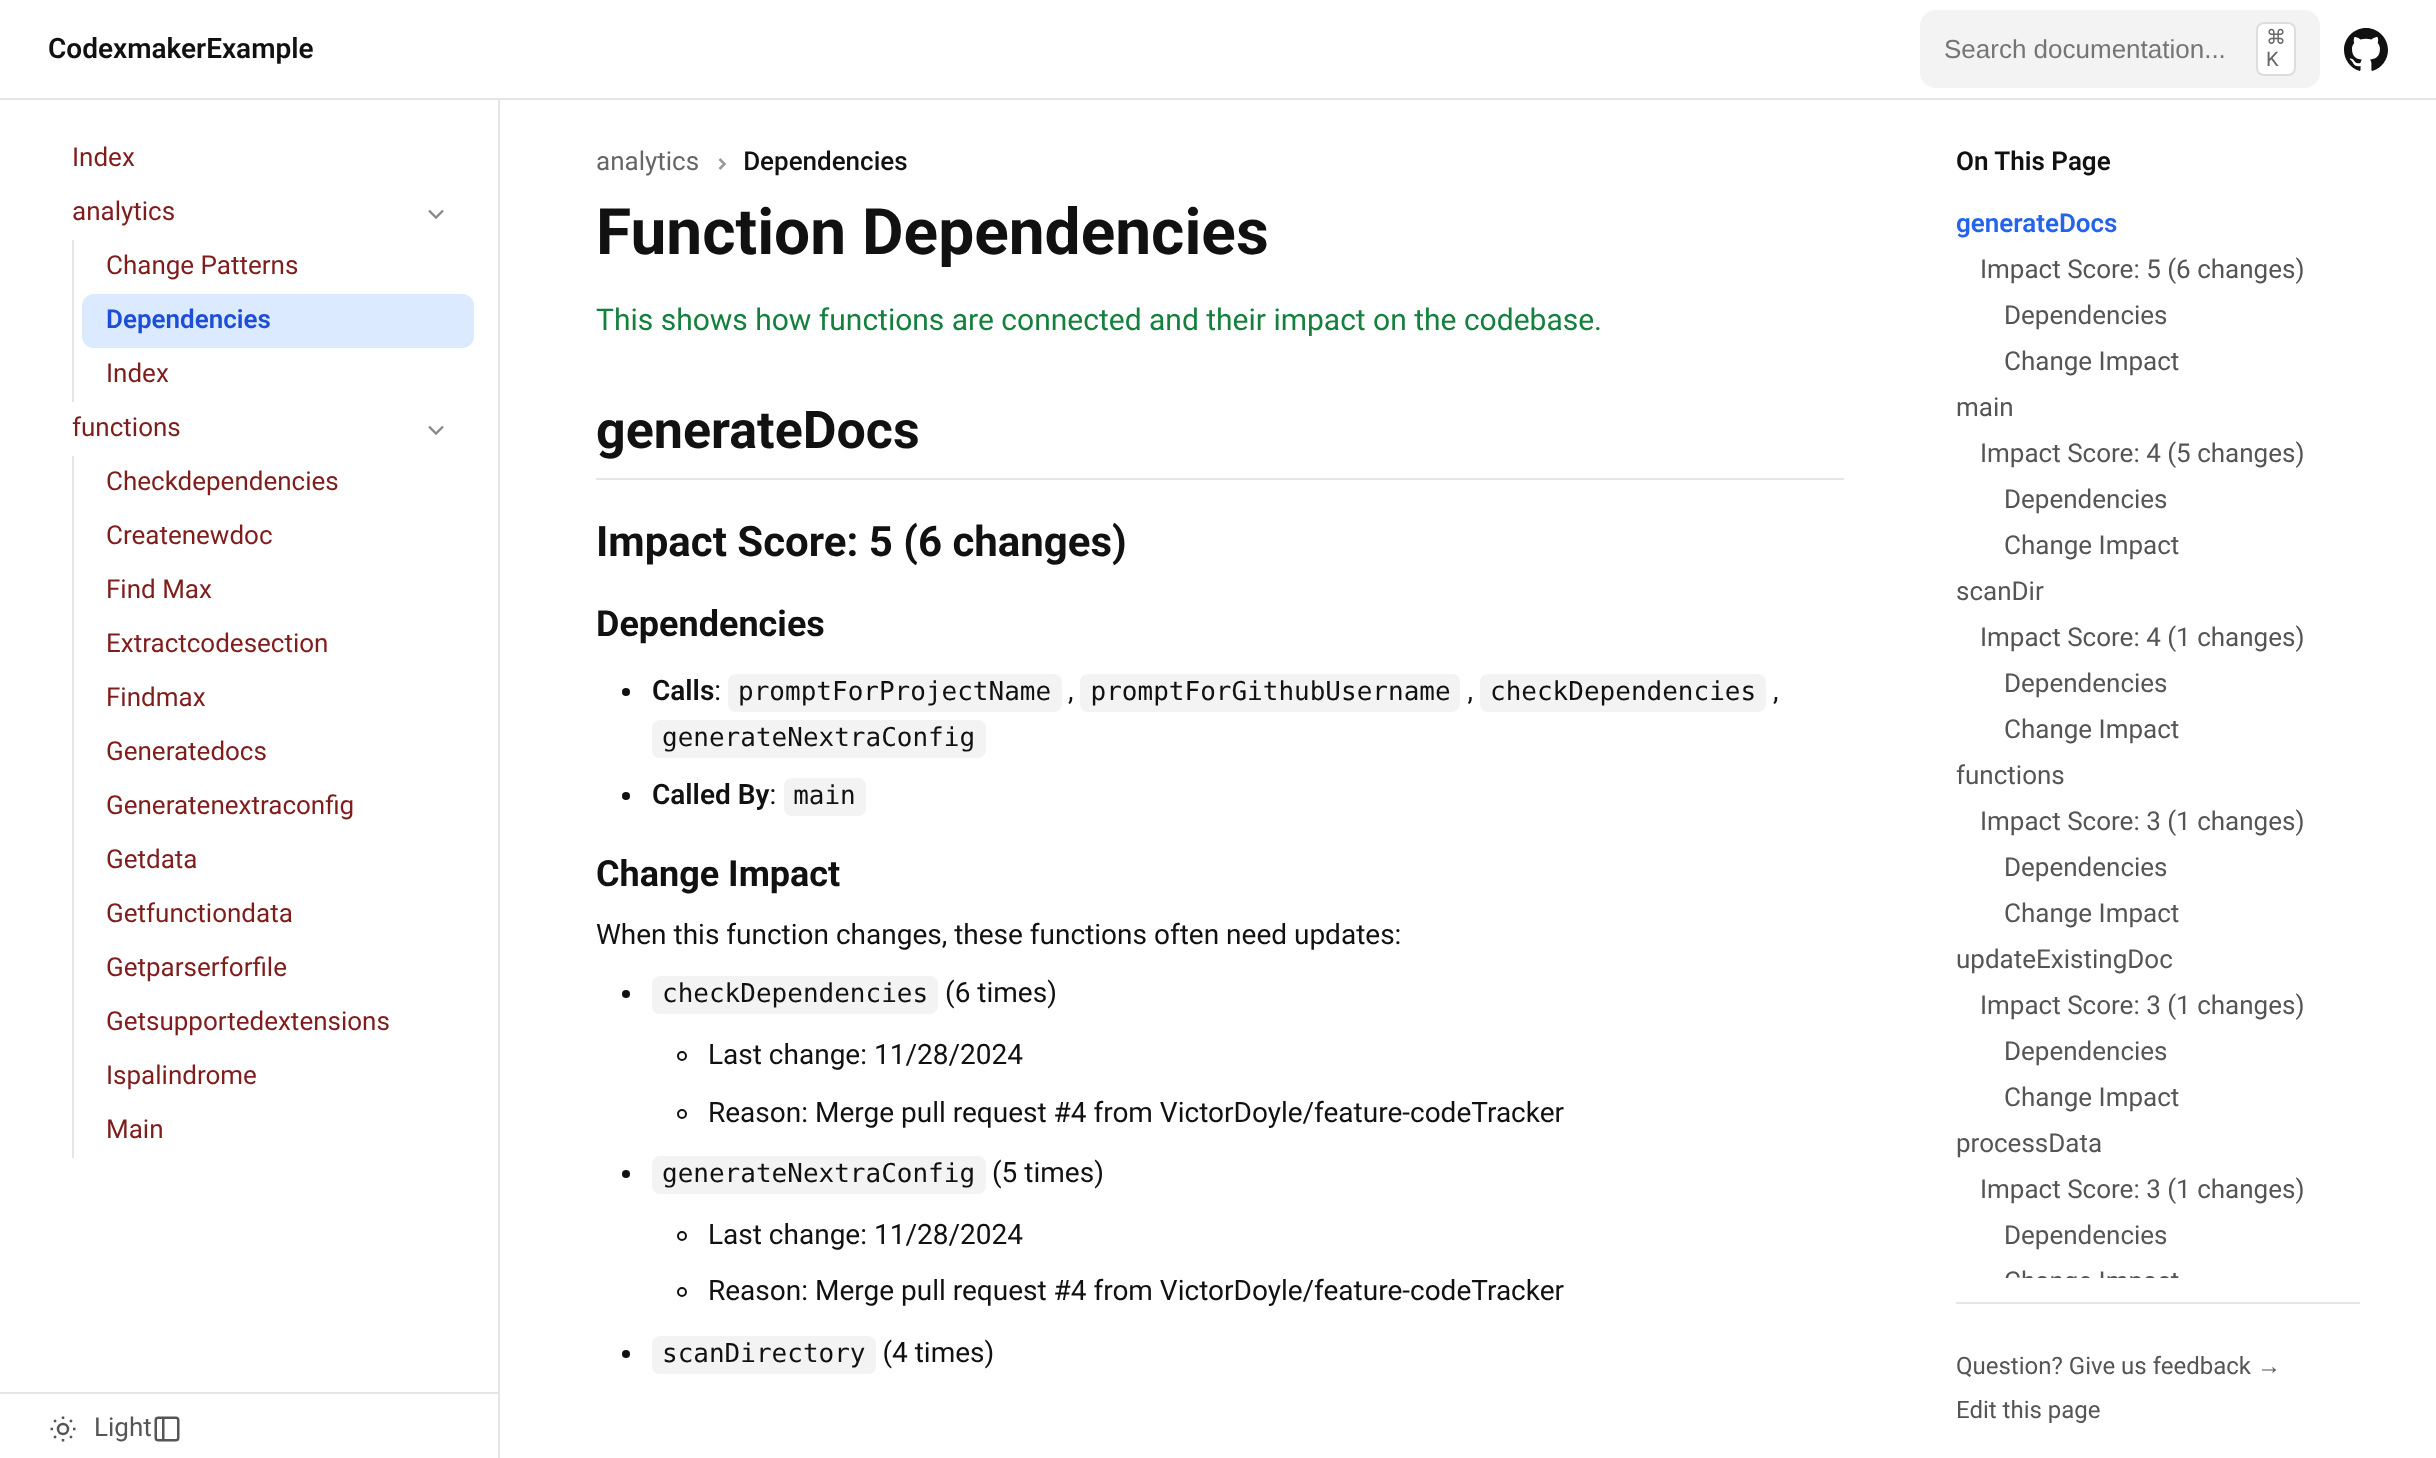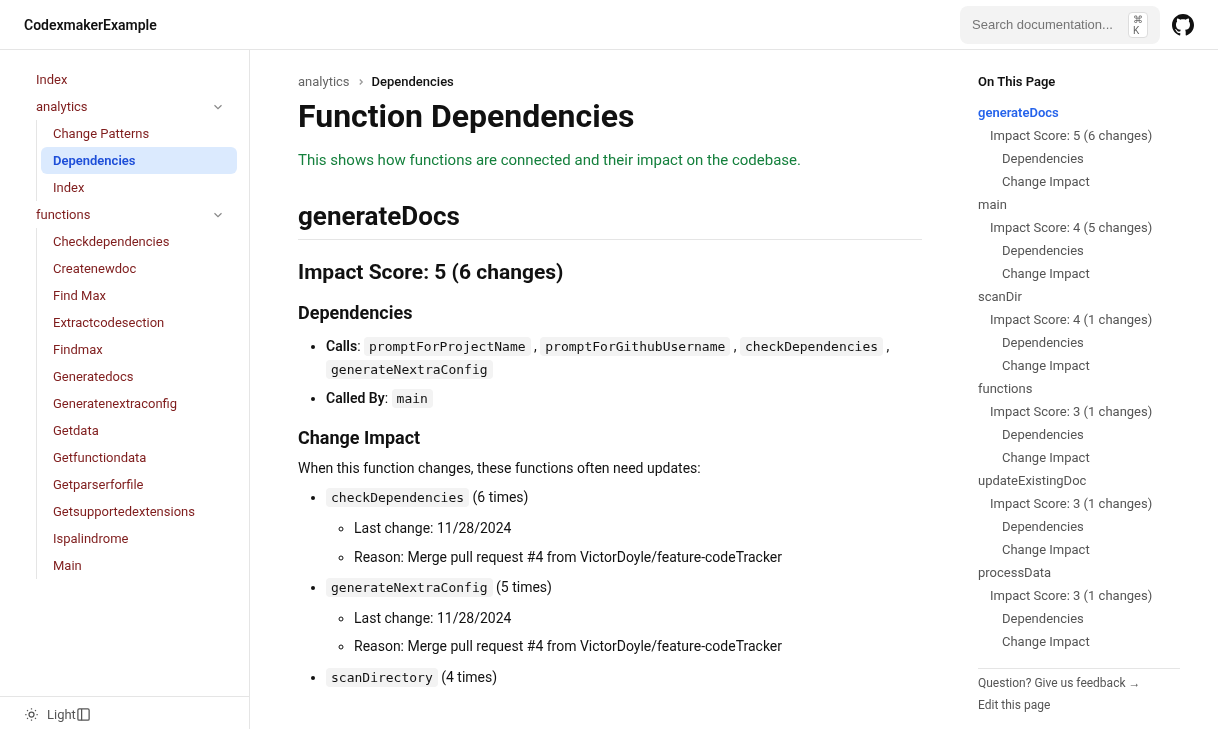--- a/index.html
+++ b/index.html
@@ -37,21 +37,21 @@
     code { background: #f3f3f3; padding: 2px 5px; border-radius: 4px; font-family: ui-monospace, "SF Mono", Menlo, monospace; font-size: 13px; }
     strong { font-weight: 600; }
     
     .toc { width: 230px; padding: 24px 20px 16px 8px; overflow-y: auto; flex-shrink: 0; font-size: 13px; display: flex; flex-direction: column; }
     .toc-title { font-weight: 600; font-size: 13px; margin-bottom: 12px; }
     .toc-scroll { flex: 1; overflow-y: auto; }
     .toc a { display: block; color: #555; text-decoration: none; padding: 4px 0; cursor: pointer; }
     .toc a.active { color: #2563eb; font-weight: 600; }
     .toc .l2 { padding-left: 12px; }
     .toc .l3 { padding-left: 24px; }
-    .toc-footer { border-top: 1px solid #e5e5e5; padding-top: 3px; margin-top: 12px; }
+    .toc-footer { border-top: 1px solid #e5e5e5; padding-top: 20px; margin-top: 12px; }
     .toc-footer a { padding: 4px 0; font-size: 12px; }
     
     .sun-icon, .panel-icon { width: 15px; height: 15px; }
   </style>
 </head>
 <body>
 
 <div class="header">
   <div class="header-left">CodexmakerExample</div>
   <div class="header-right">

